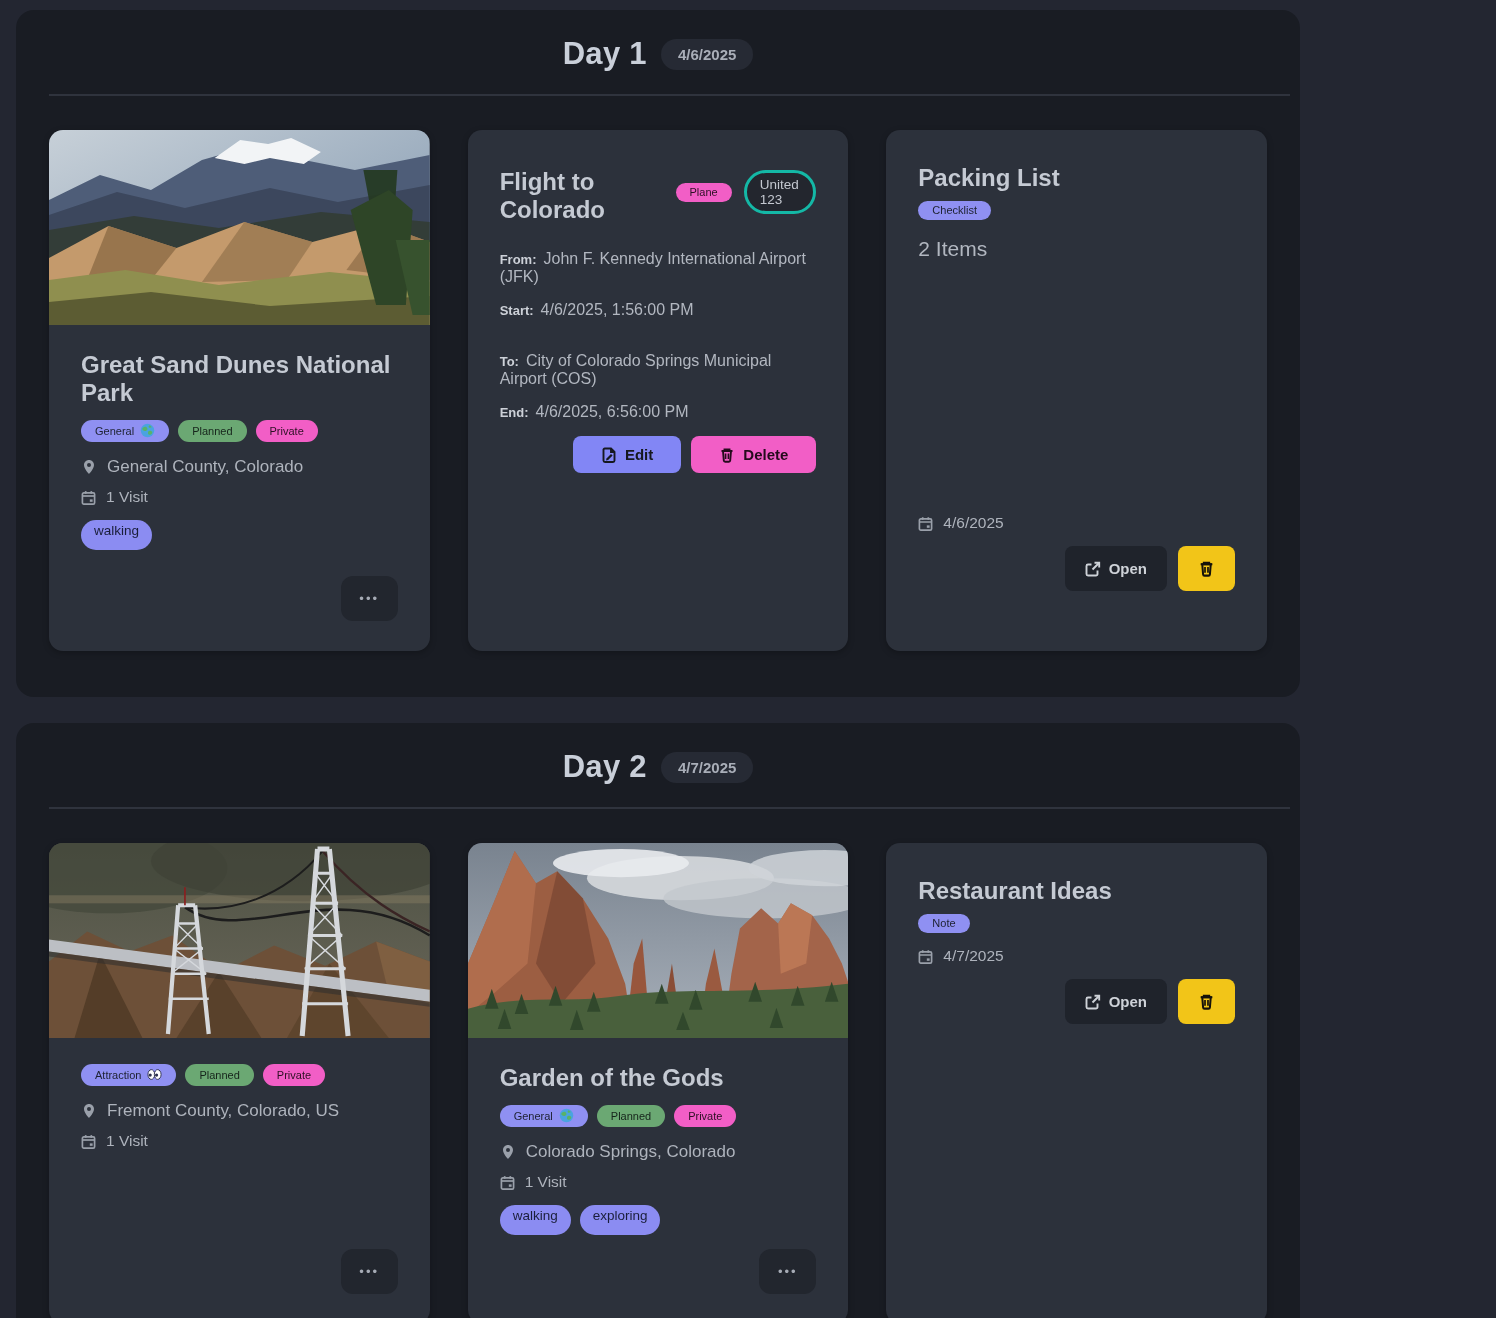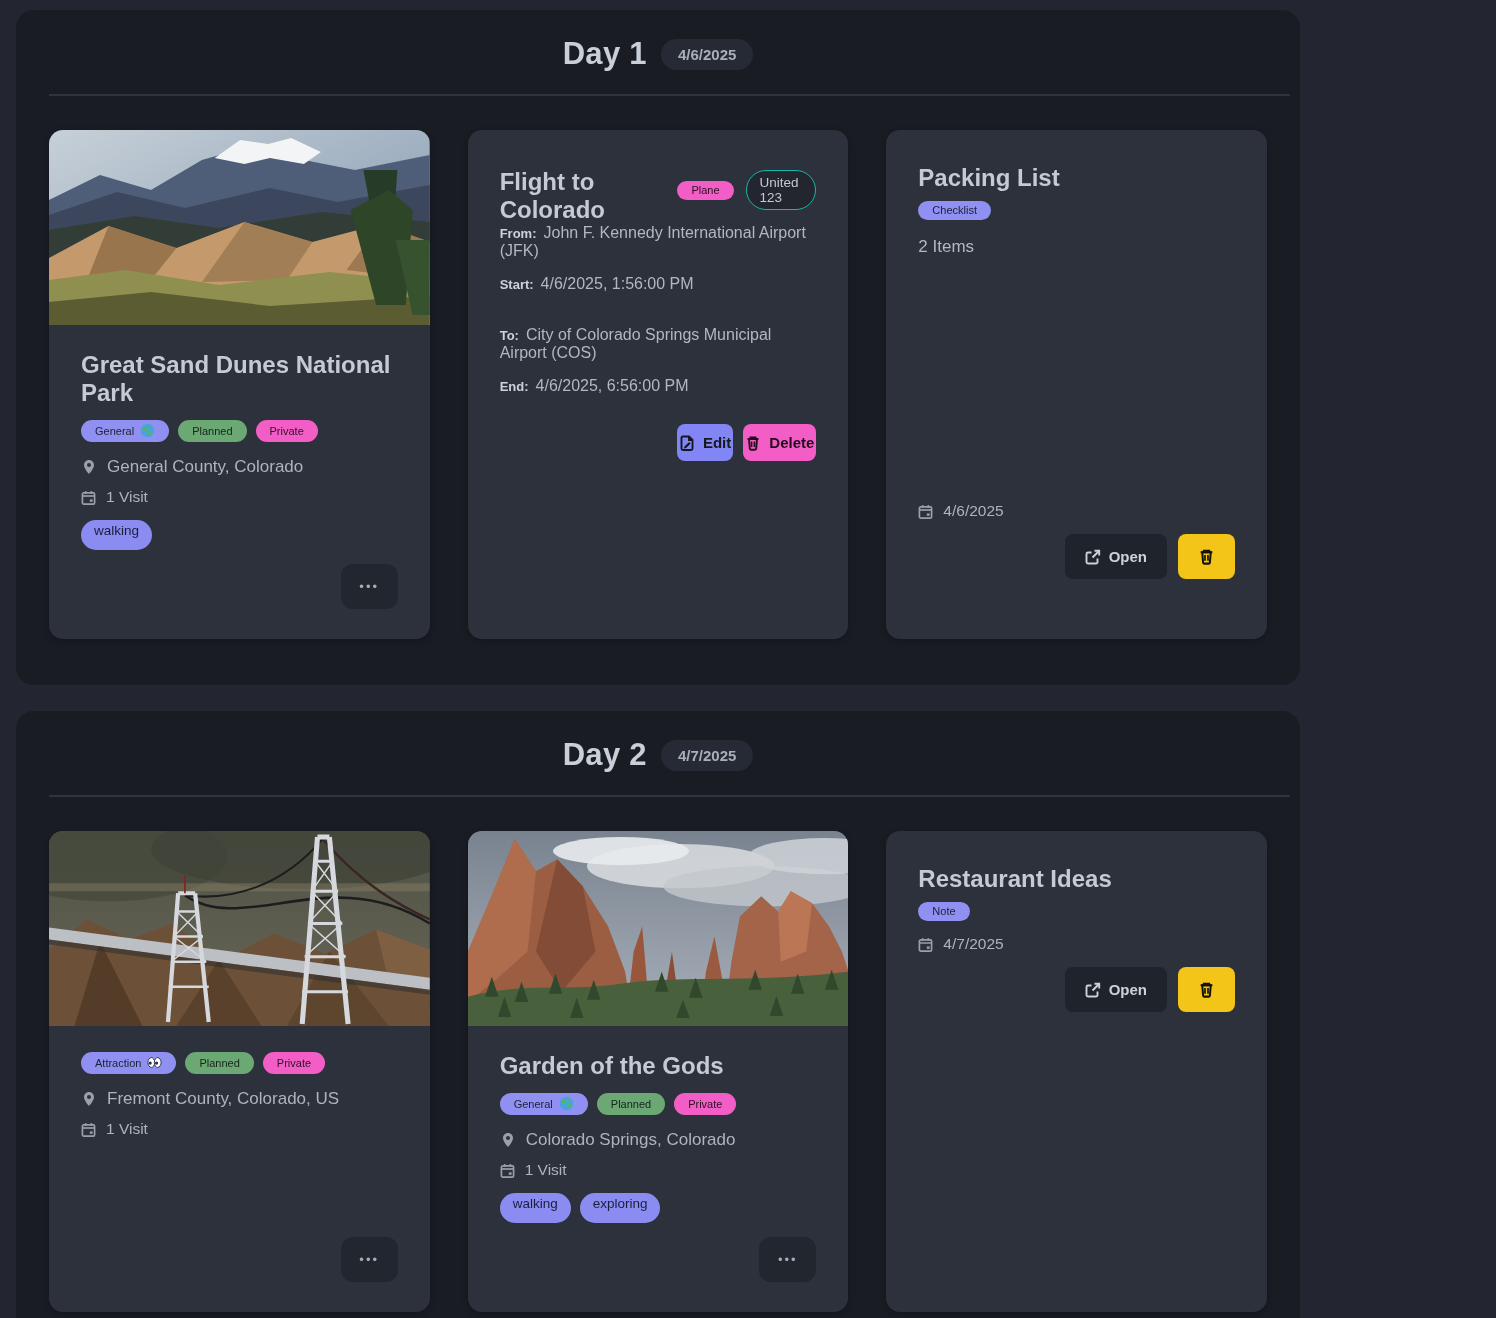--- a/index.html
+++ b/index.html
@@ -45,36 +45,36 @@
   .tag { background:#8b8cf2; color:#1a1e3a; border-radius:999px;
          padding:3px 13px 12px; font-size:13.5px; }
 
   .card-footer { margin-top:auto; display:flex; justify-content:flex-end;
                  align-items:center; gap:11px; padding-top:14px; }
   .more-btn { width:57px; height:45px; background:#22262e; border:none; border-radius:12px;
               color:#a6abb5; font-size:13px; letter-spacing:2px; cursor:pointer;
               display:flex; align-items:center; justify-content:center; }
 
   
-  .flight-head { display:flex; align-items:flex-start; justify-content:space-between; }
+  .flight-head { display:flex; align-items:flex-start; justify-content:space-between; margin-bottom:26px; }
   .flight-badges { display:flex; gap:12px; align-items:center; margin-top:2px; }
-  .flight-number { border:1px solid #14b8a6; background:#23262e; color:#c4c8d0;
+  .flight-number { border:3px solid #14b8a6; background:#23262e; color:#c4c8d0;
                    font-size:13.5px; padding:4px 13px; border-radius:999px; }
   .kv { margin-bottom:15px; color:#b2b7c0; font-size:16px; }
   .kv .k { font-size:13px; font-weight:700; color:#cdd1d8; margin-right:7px; }
   .kv-group + .kv-group { margin-top:18px; }
   .flight-actions { margin-top:auto; display:flex; justify-content:flex-end; gap:10px; }
   .btn { display:inline-flex; align-items:center; gap:8px; border:none; cursor:pointer;
-         border-radius:8px; font-size:15px; font-weight:700; padding:0 2px; height:37px;
+         border-radius:8px; font-size:15px; font-weight:700; padding:0 28px; height:37px;
          font-family:inherit; }
   .btn.edit   { background:#8286f5; color:#15181f; }
   .btn.delete { background:#f25ec6; color:#250a1c; }
 
   
-  .items-count { color:#b2b7c0; font-size:17px; }
+  .items-count { color:#b2b7c0; font-size:21px; }
   .open-row { display:flex; justify-content:flex-end; gap:11px; padding-top:14px; }
   .btn.open { background:#1f232b; color:#ced2d8; font-weight:700; font-size:15px; height:45px; padding:0 20px; }
   .btn.trash-yellow { background:#f2c518; color:#15120a; width:57px; height:45px;
                       justify-content:center; padding:0; }
   .spacer { flex:1; }
 
   .icon-gray { color:#9aa0aa; }
 </style>
 </head>
 <body>

